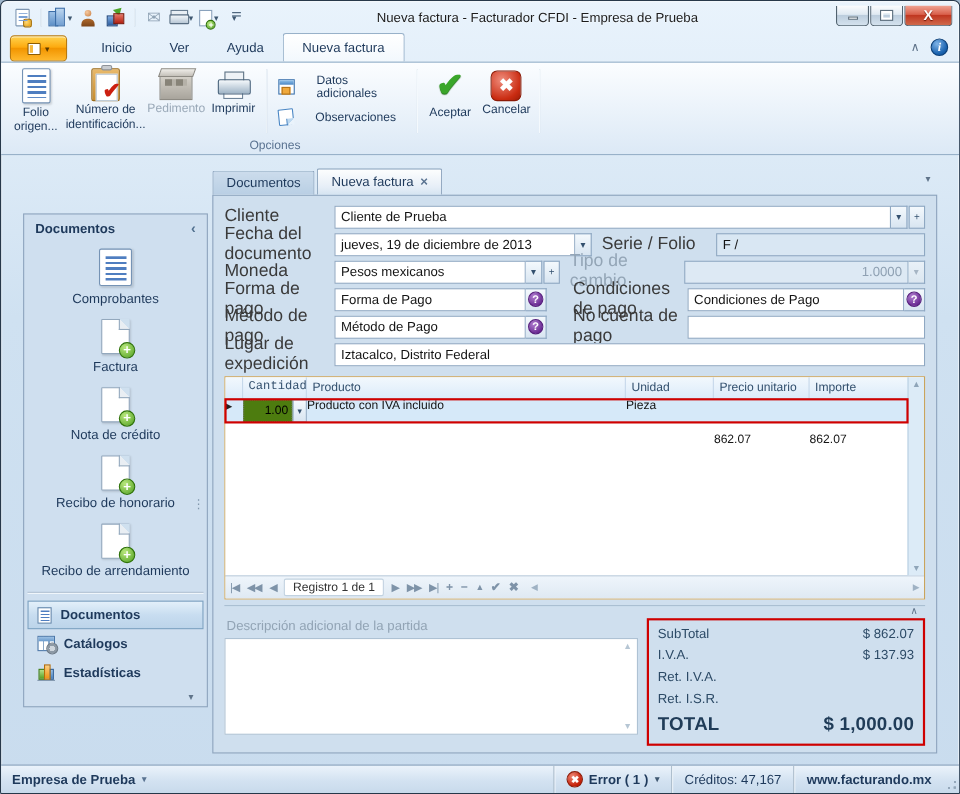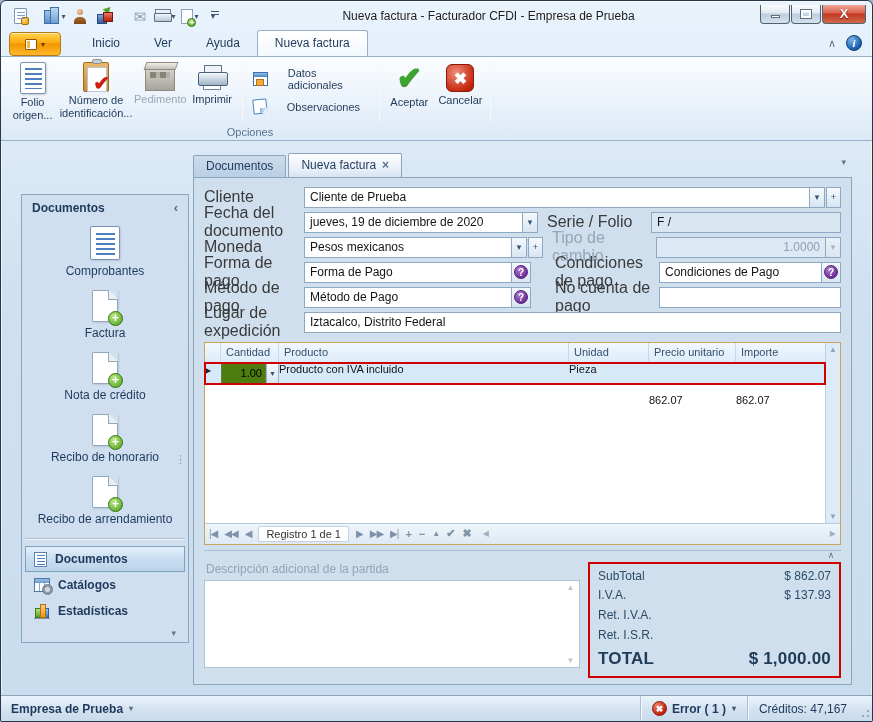--- a/index.html
+++ b/index.html
@@ -139,28 +139,28 @@
   .tbox { height:21px; border:1px solid #8fa8c2; background:#fff; font-size:12px; color:#141414; display:flex; align-items:center; padding:0 5px; }
   .tbox.flex1 { flex:1; min-width:0; }
   .tbox.readonly { background:#d9e7f3; }
   .tbox.disabled { background:#dde9f4; color:#8fa1b3; justify-content:flex-end; }
   .cbtn { width:15px; height:21px; flex:none; border:1px solid #8fa8c2; border-left:none; background:linear-gradient(#f4f9fd,#d8e5f1); display:flex; align-items:center; justify-content:center; font-size:9px; color:#33506e; }
   .cbtn.sep { border-left:1px solid #8fa8c2; margin-left:1px; }
   .cbtn.disabled { color:#a6b5c4; background:linear-gradient(#e9f1f8,#dbe6f0); }
   .helpbtn { width:19px; height:21px; flex:none; border:1px solid #8fa8c2; border-left:none; background:linear-gradient(#f4f9fd,#d8e5f1); display:flex; align-items:center; justify-content:center; }
   .helpball { width:14px; height:14px; border-radius:50%; background:radial-gradient(circle at 35% 30%, #b07ed0, #6e2f96 70%); border:1px solid #571f7d; color:#fff; font-size:10px; font-weight:bold; text-align:center; line-height:13px; }
   .w215 { width:219px; flex:none; }
-  .w200 { width:208px; flex:none; }
+  .w200 { width:174px; flex:none; }
 
   
   .grid { margin-top:5px; border:1px solid #c9a45c; background:#fff; height:203px; display:flex; flex-direction:column; position:relative; }
   .ghead { display:flex; height:20px; background:linear-gradient(#f2f8fd,#dcebfa); border-bottom:1px solid #c2d6e8; }
   .ghead .gc { border-right:1px solid #c6d8ea; font-size:11px; color:#33506e; display:flex; align-items:center; padding:0 5px; }
   .gc.marker { width:16px; flex:none; padding:0; justify-content:center; }
-  .gc.cant { width:58px; flex:none; }
+  .gc.cant { width:58px; flex:none;font-family:Liberation Mono, monospace; }
   .gc.prod { width:290px; flex:none; }
   .gc.unid { width:80px; flex:none; }
   .gc.prec { width:87px; flex:none; }
   .gc.impo { flex:1; }
   .gc.num { justify-content:flex-end;margin-top:31px; }
   .grow { display:flex; height:21px; background:#d6e9f9; outline:2px solid #cf0000; outline-offset:-1px; margin-right:15px; position:relative; z-index:2; }
   .grow .gc { font-size:11px; color:#141414; }
   .cant-cell { width:58px; flex:none; display:flex; }
   .cant-edit { flex:1; background:#4d7c0f; border:1px dotted #7a7a7a; font-size:11px; display:flex; align-items:center; justify-content:flex-end; padding:0 3px; }
   .cant-dd { width:13px; background:linear-gradient(#f4f9fd,#d8e5f1); border:1px solid #9cb2c8; display:flex; align-items:center; justify-content:center; font-size:8px; color:#33506e; }
@@ -401,21 +401,21 @@
               <span>▾</span>
             </div>
           <div class="cbtn sep">
               <span>+</span>
             </div>
         </div>
 
         <div class="frow">
           <span class="flabel">Fecha del documento</span>
           <div class="tbox w215">
-              <span>jueves, 19 de diciembre de 2020</span>
+              <span>jueves, 19 de diciembre de 2013</span>
             </div>
           <div class="cbtn">
               <span>▾</span>
             </div>
           <span class="flabel right">Serie / Folio</span>
           <div class="tbox flex1 readonly">
               <span>F /</span>
             </div>
         </div>
 
@@ -572,19 +572,22 @@
     </div>
     <div class="sb-right">
       <div class="seg bold">
         <span class="err-ball">✖</span>
         <span>Error ( 1 )</span>
         <span class="dd">▾</span>
       </div>
       <div class="seg">
         <span>Créditos: 47,167</span>
       </div>
+      <div class="seg bold">
+        <span>www.facturando.mx</span>
+      </div>
       <div class="grip">
           <i></i>
         </div>
     </div>
   </div>
 
 </div>
 
 </body></html>

